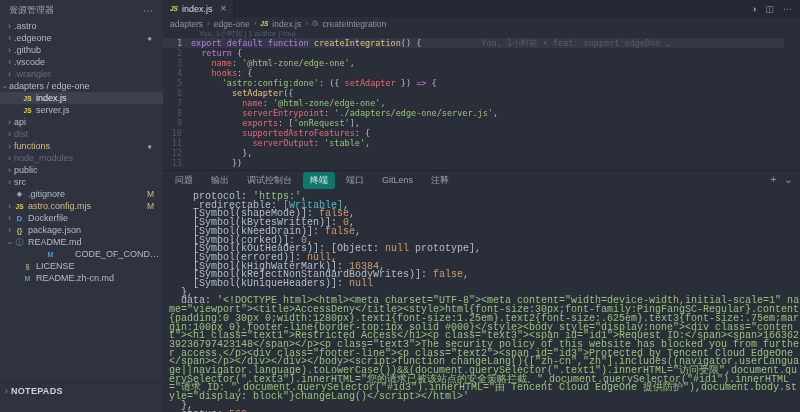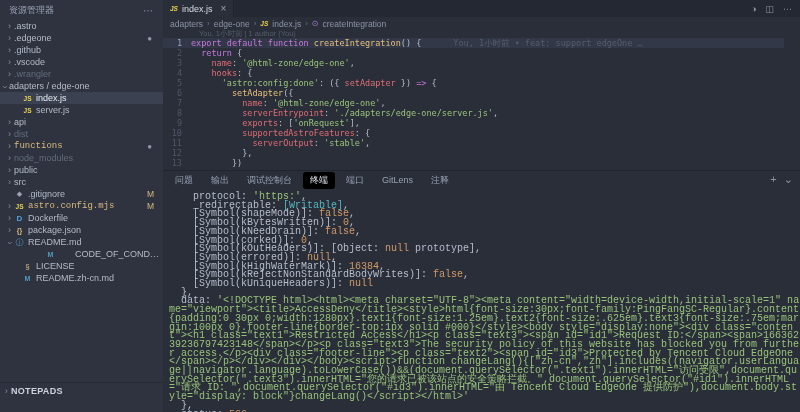--- a/index.html
+++ b/index.html
@@ -14,21 +14,21 @@
   .sb-section { height:15px; display:flex; align-items:center; font-size:9px; font-weight:bold;
     letter-spacing:.3px; color:#ccd2de; padding-left:2px; }
   .sb-section.notepads { position:absolute; bottom:14px; left:0; right:0; border-top:1px solid #262a33; height:16px; }
   .chev { display:inline-block; width:9px; text-align:center; color:#8b93a5; font-size:9px;
     font-weight:normal; transform-origin:45% 55%; flex:0 0 9px; }
   .chev.open { transform:rotate(90deg); }
   .chev.hide { visibility:hidden; }
   .trow { display:flex; align-items:center; height:12px; font-size:9px; color:#b4bac6; cursor:pointer; white-space:nowrap; }
   .trow.sel { background:#3b4150; color:#e4e8f0; }
   .trow.dimmed, .trow.dimmed .lbl { color:#636b79; }
-  .trow.tan .lbl { color:#d7ba7d;font-family:Liberation Mono, monospace; }
+  .trow.tan .lbl { color:#d7ba7d; }
   .trow .lbl { overflow:hidden; text-overflow:ellipsis; }
   .fi { width:11px; flex:0 0 11px; text-align:center; margin-right:3px; font-size:7px; }
   .fi-js { color:#e8d44d; font-weight:bold; font-size:6.5px; }
   .fi-git { color:#9aa3b2; }
   .fi-docker { color:#4ea3dc; font-weight:bold; font-size:8px; }
   .fi-braces { color:#d7ba7d; font-weight:bold; }
   .fi-info { color:#519aba; font-size:8px; }
   .fi-md { color:#519aba; font-weight:bold; }
   .fi-license { color:#d7ba7d; font-size:8px; }
   .badge { margin-left:auto; margin-right:9px; font-size:8.5px; color:#d7ba7d; }
@@ -51,30 +51,30 @@
 
   
   .editor { position:absolute; top:30px; left:0; right:16px; height:140px;
     font-family:"DejaVu Sans Mono",monospace; font-size:8.5px; }
   .codelens { padding-left:36px; font-size:7.5px; color:#555d6c; height:8px; line-height:8px;
     font-family:"Liberation Sans",sans-serif; cursor:pointer; }
   .code-line { display:flex; height:10px; line-height:10px; white-space:pre; }
   .code-line.active { background:#323847; }
   .code-line .ln { width:28px; flex:0 0 28px; text-align:right; padding-right:9px; color:#4e5565; }
   .code-line.active .ln { color:#9aa5bb; }
-  .blame { color:#555d6c; margin-left:32px; }
+  .blame { color:#555d6c; margin-left:60px; }
   .tk-kw{color:#c678dd} .tk-fn{color:#e5c07b} .tk-prop{color:#e06c75} .tk-str{color:#98c379}
   .tk-num{color:#d19a66} .tk-cyan{color:#56b6c2} .tk-def{color:#b6bdcc} .tk-err{color:#f14c4c}
 
   
   .panel { position:absolute; top:170px; left:0; right:0; bottom:0; background:#2a2e39;
     border-top:1px solid #20242d; }
   .panel-tabs { height:18px; display:flex; align-items:center; gap:4px; padding-left:5px; font-size:9px; }
   .ptab { padding:2px 7px; border-radius:3px; color:#99a1b1; cursor:pointer; }
-  .ptab.active { background:#000000; color:#e2e6ee; }
+  .ptab.active { background:#0f766e; color:#e2e6ee; }
   .panel-actions { position:absolute; right:7px; top:2px; display:flex; gap:7px; color:#8b93a5; font-size:11px; }
   .terminal { position:absolute; top:19px; left:0; right:0; bottom:0; padding:3px 0 3px 6px;
     font-family:Liberation Mono, monospace; font-size:10px; line-height:8.7px; color:#b9c0cd; overflow:hidden; }
   .term-line { white-space:pre-wrap; word-break:break-all; min-height:8.7px; }
 </style>
 </head>
 <body>
 
 <div class="sidebar">
   <div class="sb-head">

